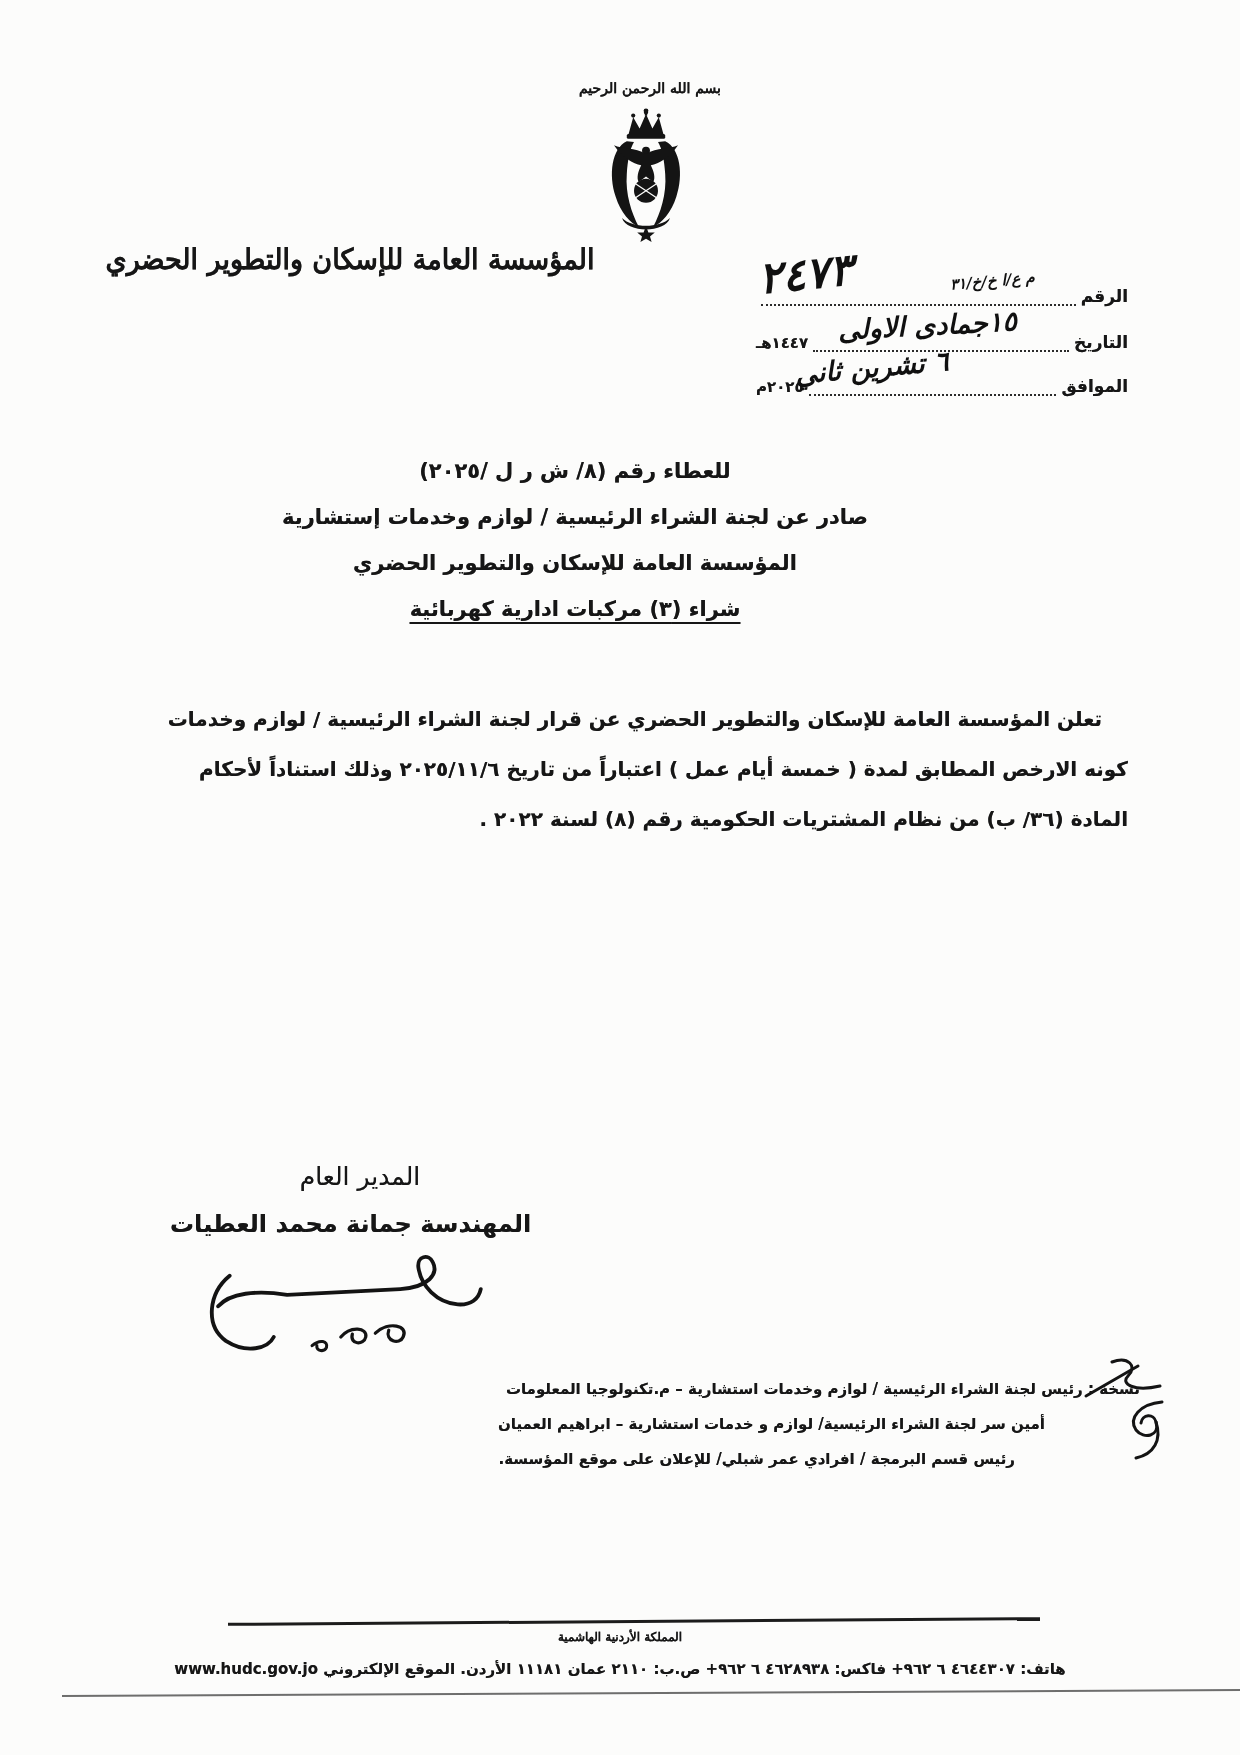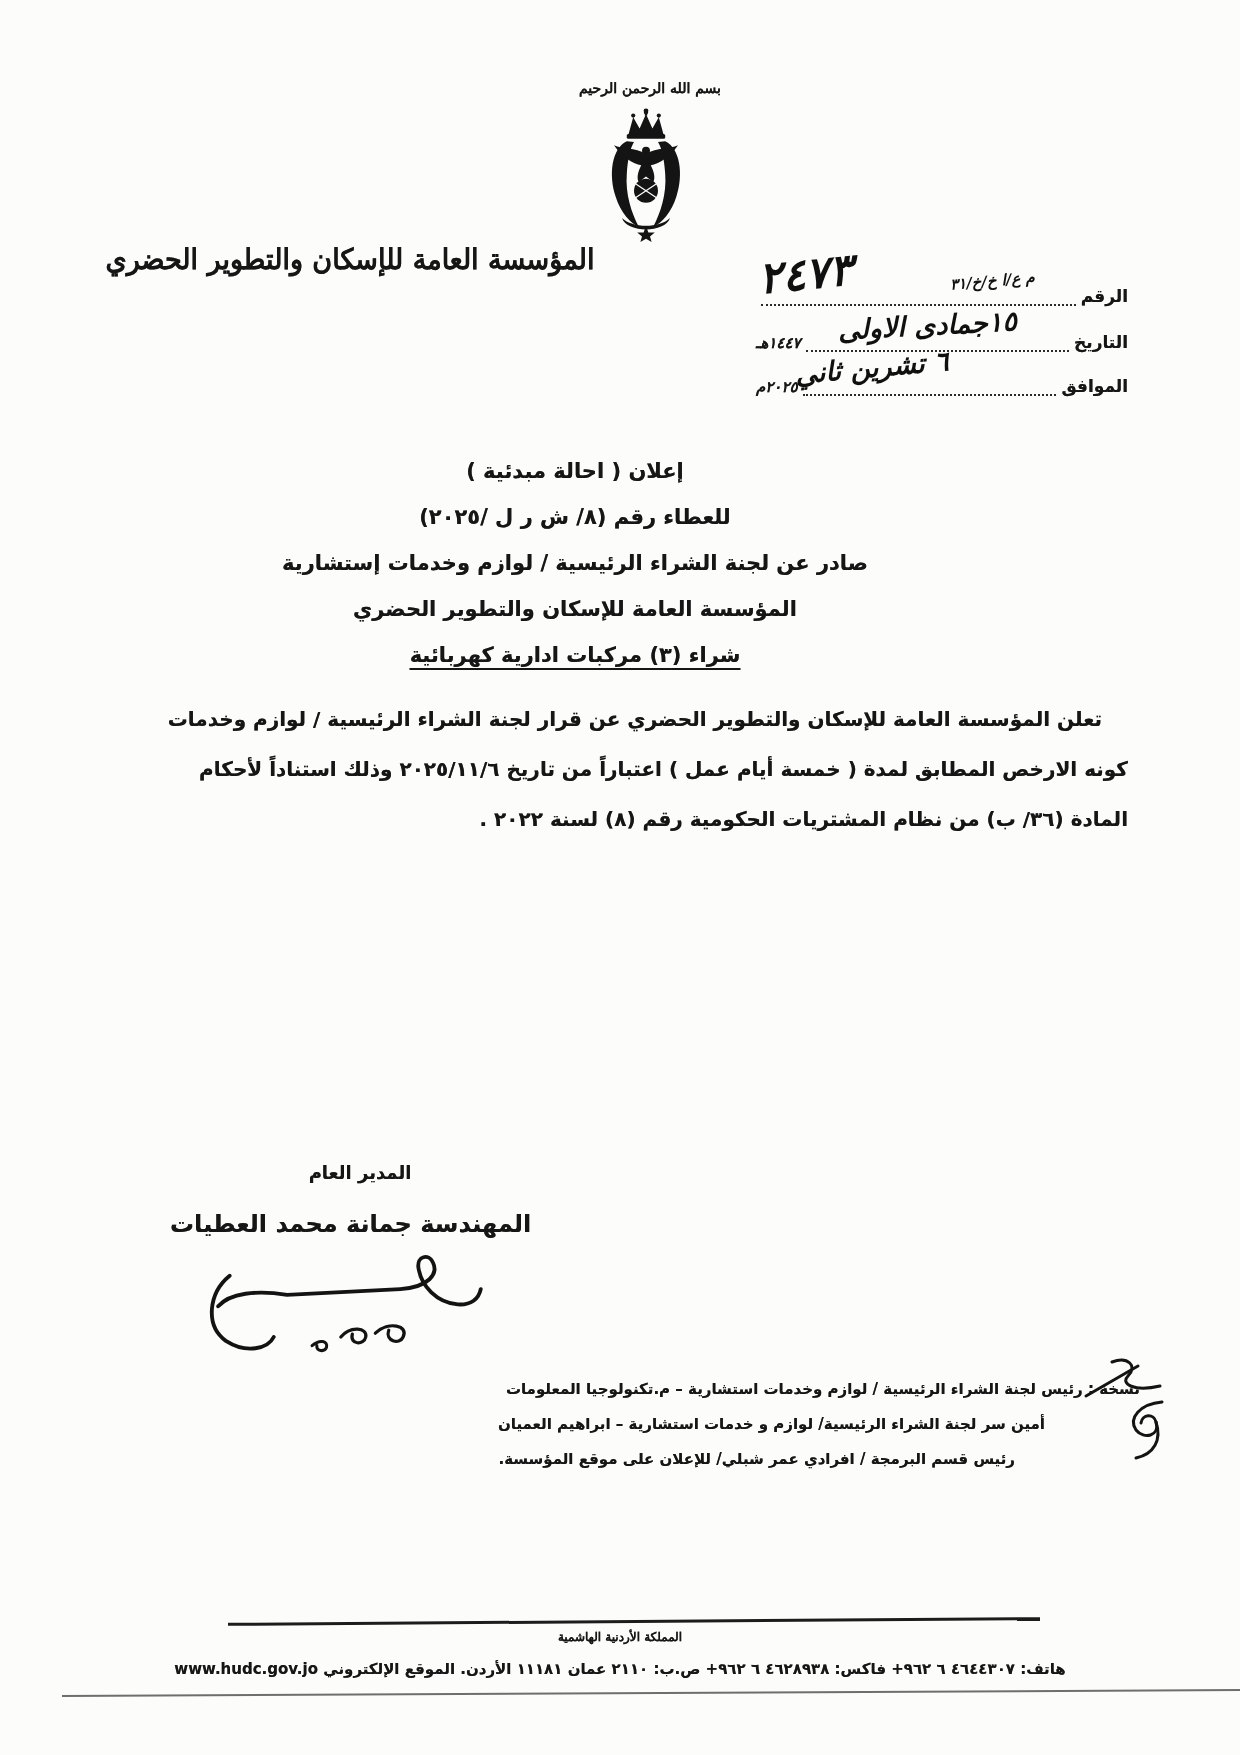--- a/index.html
+++ b/index.html
@@ -21,42 +21,42 @@
     transform:translateX(-300px);letter-spacing:1px;
   }
   .calli-org-inner{display:inline-block;transform:scaleY(1.05);}
   
   .ref-row{
     right:112px;width:372px;display:flex;direction:rtl;align-items:flex-end;
     font-size:17px;font-weight:700;
   }
   .ref-label{white-space:nowrap;}
   .dots{flex:1;border-bottom:2px dotted #2a2a2a;height:14px;margin:0 5px;}
-  .ref-suffix{white-space:nowrap;font-size:15px;font-weight:700;font-style:italic;}
+  .ref-suffix{white-space:nowrap;font-size:15px;font-weight:700;}
   .hw{
     font-family:"DejaVu Serif",serif;font-style:italic;font-weight:600;
     white-space:nowrap;color:#101010;
   }
   
   .title-block{
     top:448px;left:0;width:1150px;text-align:center;direction:rtl;
     font-size:21px;font-weight:800;
   }
   .title-block .tl{line-height:46px;white-space:nowrap;}
   .u{text-decoration:underline;text-underline-offset:6px;text-decoration-thickness:2px;}
   .ub{font-weight:800;}
   
   .body-block{
     top:694px;right:112px;width:980px;direction:rtl;text-align:right;
     font-size:20px;font-weight:600;
   }
   .body-block .bl{line-height:50px;white-space:nowrap;}
   .indent{padding-right:26px;}
   
-  .sig-title{top:1162px;left:250px;width:220px;text-align:center;font-size:18px;font-weight:700;direction:rtl;}
+  .sig-title{top:1162px;left:250px;width:220px;text-align:center;font-size:25px;font-weight:400;direction:rtl;}
   .sig-name{top:1210px;left:170px;width:380px;text-align:left;font-size:24px;font-weight:800;direction:rtl;}
   
   .cc-block{
     top:1372px;right:100px;width:580px;direction:rtl;text-align:right;
     font-size:15px;font-weight:700;line-height:35px;
   }
   .cc-block .ccl{white-space:nowrap;}
   .cc-ind2{padding-right:95px;}
   .cc-ind3{padding-right:125px;}
   
@@ -109,21 +109,20 @@
   <span class="dots"></span>
   <span class="ref-suffix ink">٢٠٢٥م</span>
 </div>
 
 <div class="abs hw" style="top:272px;left:950px;font-size:15px;transform:rotate(-5deg);direction:rtl;">م ع/ا خ/خ/٣١</div>
 <div class="abs hw" style="top:248px;left:758px;font-size:44px;letter-spacing:10px;transform:rotate(-6deg);">٢٤٧٣</div>
 <div class="abs hw" style="top:310px;left:838px;font-size:27px;transform:rotate(-3deg);direction:rtl;">١٥جمادى الاولى</div>
 <div class="abs hw" style="top:352px;left:795px;font-size:27px;transform:rotate(-5deg);direction:rtl;">٦ تشرين ثاني</div>
 
 <div class="abs title-block ink">
-  <div class="tl">إعلان ( احالة مبدئية )</div>
   <div class="tl">للعطاء رقم (٨/ ش ر ل /٢٠٢٥)</div>
   <div class="tl">صادر عن لجنة الشراء الرئيسية / لوازم وخدمات إستشارية</div>
   <div class="tl">المؤسسة العامة للإسكان والتطوير الحضري</div>
   <div class="tl"><span class="u">شراء (٣) مركبات ادارية كهربائية</span></div>
 </div>
 
 <div class="abs body-block ink">
   <div class="bl indent">تعلن المؤسسة العامة للإسكان والتطوير الحضري عن قرار لجنة الشراء الرئيسية / لوازم وخدمات</div>
   <div class="bl">كونه الارخص المطابق لمدة ( خمسة أيام عمل ) اعتباراً من تاريخ ٢٠٢٥/١١/٦ وذلك استناداً لأحكام</div>
   <div class="bl">المادة (٣٦/ ب) من نظام المشتريات الحكومية رقم (٨) لسنة ٢٠٢٢ .</div>

